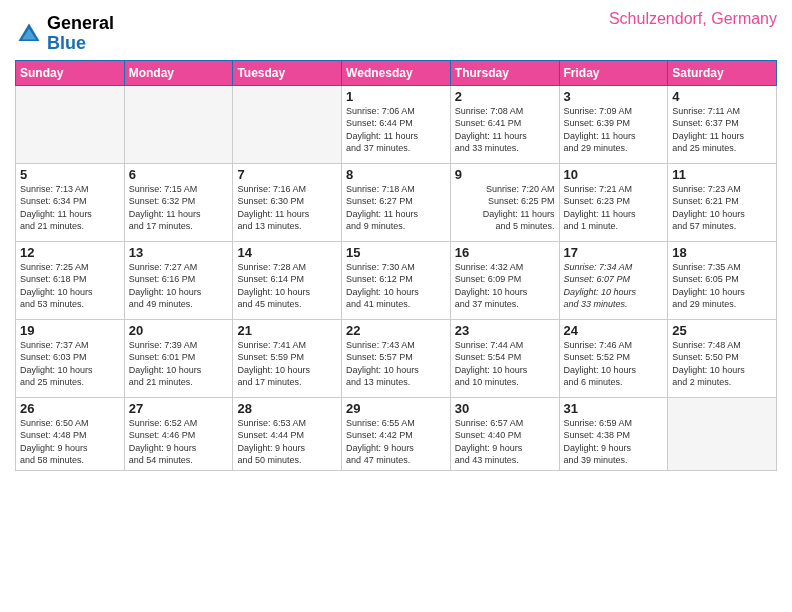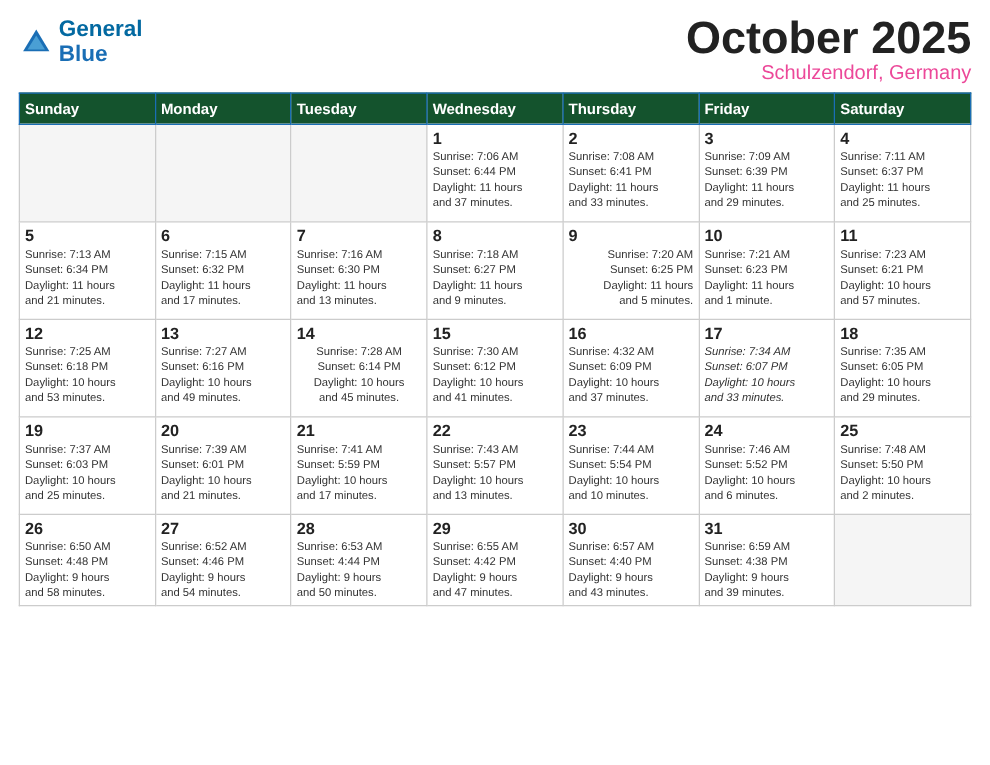--- a/index.html
+++ b/index.html
@@ -25,21 +25,21 @@
       align-items: center;
       margin-top: 4px;
     }
     .logo-text {
       font-size: 18px;
       font-weight: bold;
       color: #333;
       line-height: 1.1;
     }
     .logo-text span {
-      color: #0369a1;
+      color: #000000;
     }
     .logo-icon {
       width: 28px;
       height: 28px;
       margin-right: 4px;
     }
     .title-block {
       text-align: right;
     }
     .month-title {
@@ -51,21 +51,21 @@
     .location {
       font-size: 16px;
       color: #ec4899;
     }
     .calendar {
       width: 100%;
       border-collapse: collapse;
       border: 1px solid #ccc;
     }
     .calendar th {
-      background-color: #14532d;
+      background-color: #ec4899;
       color: #fff;
       font-size: 12px;
       padding: 5px 4px;
       text-align: left;
       border: 1px solid #1a6eb5;
     }
     .calendar td {
       vertical-align: top;
       border: 1px solid #ccc;
       padding: 3px 4px;
@@ -106,21 +106,20 @@
       <svg class="logo-icon" viewBox="0 0 40 40">
         <polygon points="20,5 35,30 5,30" fill="#1a6eb5"></polygon>
         <polygon points="20,12 30,28 10,28" fill="#4a9fd4"></polygon>
       </svg>
       <div class="logo-text">
         <span>General</span><br>
         <span style="color:#1a6eb5;">Blue</span>
       </div>
     </div>
     <div class="title-block">
-      <div class="month-title">October 2025</div>
       <div class="location">Schulzendorf, Germany</div>
     </div>
   </div>
 
   <table class="calendar">
     <thead>
       <tr>
         <th>Sunday</th>
         <th>Monday</th>
         <th>Tuesday</th>
@@ -225,21 +224,21 @@
           </td>
           <td>
             <span class="day-number">13</span>
             <div class="day-info" style="white-space: pre-line;">Sunrise: 7:27 AM
 Sunset: 6:16 PM
 Daylight: 10 hours
 and 49 minutes.</div>
           </td>
           <td>
             <span class="day-number">14</span>
-            <div class="day-info" style="white-space: pre-line; text-align: center;">Sunrise: 7:28 AM
+            <div class="day-info" style="white-space: pre-line;">Sunrise: 7:28 AM
 Sunset: 6:14 PM
 Daylight: 10 hours
 and 45 minutes.</div>
           </td>
           <td>
             <span class="day-number">15</span>
             <div class="day-info" style="white-space: pre-line;">Sunrise: 7:30 AM
 Sunset: 6:12 PM
 Daylight: 10 hours
 and 41 minutes.</div>

